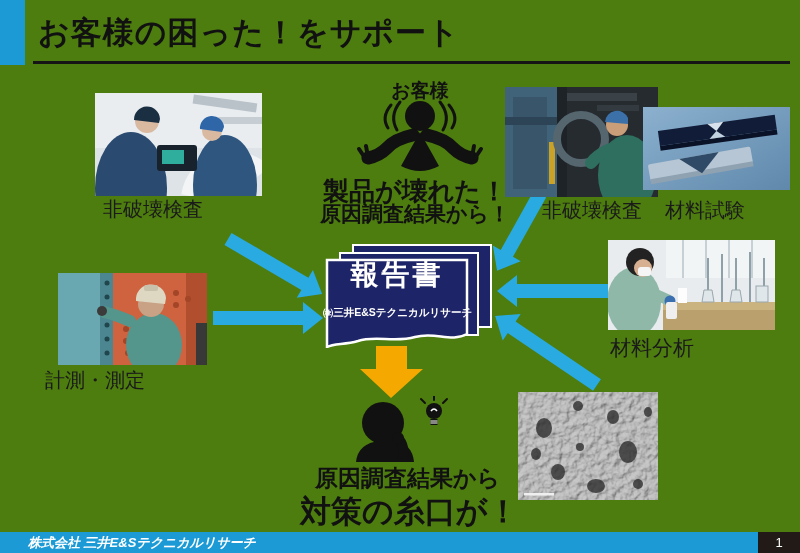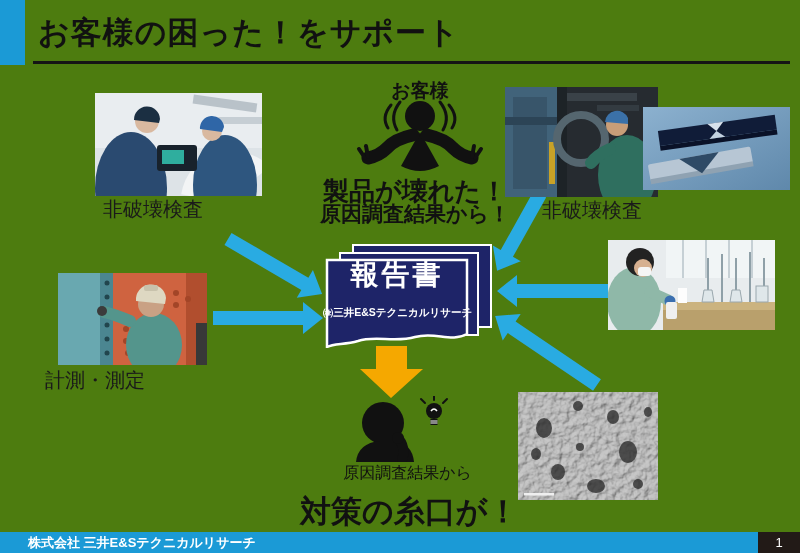--- a/index.html
+++ b/index.html
@@ -21,25 +21,25 @@
   
   .photo{display:block;}
   .photo svg{display:block;}
   .svc-label{font-size:20px;font-weight:500;color:#1a1a1a;text-align:left;white-space:nowrap;}
   
   .sheet{background:#1E2468;border:2px solid #ffffff;box-sizing:border-box;}
   .report-title{left:327px;top:256px;width:140px;text-align:center;font-size:28px;font-weight:800;color:#fff;letter-spacing:3px;}
   .report-subtitle{left:320px;top:306px;width:155px;text-align:center;font-size:10.5px;font-weight:600;color:#fff;white-space:nowrap;}
   
   .thinking-icon{left:350px;top:396px;width:110px;height:66px;}
-  .outcome1{left:300px;top:463px;width:215px;text-align:center;font-size:16px;font-weight:400;color:#111;white-space:nowrap;}
+  .outcome1{left:300px;top:463px;width:215px;text-align:center;font-size:23px;font-weight:700;color:#111;white-space:nowrap;}
   .outcome2{left:300px;top:491px;width:215px;text-align:center;font-size:31px;font-weight:800;color:#111;white-space:nowrap;}
   
   .footer-bar{left:0;top:532px;width:800px;height:21px;background:#1B9AD6;}
-  .footer-company{left:28px;top:0;height:21px;line-height:21px;font-size:13px;font-weight:700;color:#fff;position:absolute;}
+  .footer-company{left:28px;top:0;height:21px;line-height:21px;font-size:13px;font-weight:700;color:#fff;position:absolute;font-style:italic;}
   .page-box{left:758px;top:0;width:42px;height:21px;background:#221a17;position:absolute;}
   .page-num{width:100%;text-align:center;line-height:21px;font-size:13px;color:#fff;}
   .arrow-layer{left:0;top:0;width:800px;height:553px;pointer-events:none;}
 </style>
 </head>
 <body>
 
 <div class="slide">
 
   <div class="abs accent-square"></div>
@@ -146,20 +146,21 @@
         <polygon points="66,16 82,16 74,24" fill="#d8e2ec"></polygon>
         <polygon points="74,24 66,31 82,31" fill="#c3d2e0"></polygon>
       </g>
       <g transform="rotate(-10 60 60)">
         <rect x="6" y="48" width="104" height="17" rx="2" fill="#b7c6d4"></rect>
         <rect x="6" y="63" width="104" height="5" fill="#8fa2b2"></rect>
         <polygon points="38,48 78,48 58,66" fill="#2e4a66"></polygon>
       </g>
     </svg>
   </div>
+  <div class="abs svc-label" style="left:665px;top:197px;width:100px;">材料試験</div>
 
   <div class="abs photo" style="left:58px;top:273px;">
     <svg width="149" height="92" viewBox="0 0 149 92">
       <rect width="149" height="92" fill="#cf6340"></rect>
       <rect x="128" width="21" height="92" fill="#b14e2e"></rect>
       <g fill="#a34527">
         <circle cx="68" cy="56" r="3"></circle>
           <circle cx="80" cy="56" r="3"></circle>
           <circle cx="92" cy="62" r="3"></circle>
         <circle cx="68" cy="68" r="3"></circle>
@@ -219,20 +220,21 @@
       <rect x="70" y="48" width="9" height="15" fill="#fdfdfd"></rect>
       <ellipse cx="26" cy="62" rx="27" ry="35" fill="#8fb8a8"></ellipse>
       <circle cx="32" cy="22" r="14" fill="#222"></circle>
       <circle cx="35" cy="28" r="9" fill="#d6b090"></circle>
       <rect x="30" y="27" width="13" height="9" rx="3" fill="#f5f5f5"></rect>
       <path d="M42 52 Q54 57 60 60" stroke="#8fb8a8" stroke-width="11" fill="none" stroke-linecap="round"></path>
       <circle cx="62" cy="61" r="5.5" fill="#3a6fb0"></circle>
       <rect x="58" y="62" width="11" height="17" rx="2" fill="#efefef"></rect>
     </svg>
   </div>
+  <div class="abs svc-label" style="left:610px;top:334px;width:155px;font-size:21px;">材料分析</div>
 
   <div class="abs photo" style="left:518px;top:392px;">
     <svg width="140" height="108" viewBox="0 0 140 108">
       <defs>
         <filter id="fracTex">
           <feTurbulence type="fractalNoise" baseFrequency="0.14" numOctaves="4" seed="7" result="n"></feTurbulence>
           <feDiffuseLighting in="n" lighting-color="#c8c8c8" surfaceScale="2.6">
             <feDistantLight azimuth="45" elevation="58"></feDistantLight>
           </feDiffuseLighting>
         </filter>

